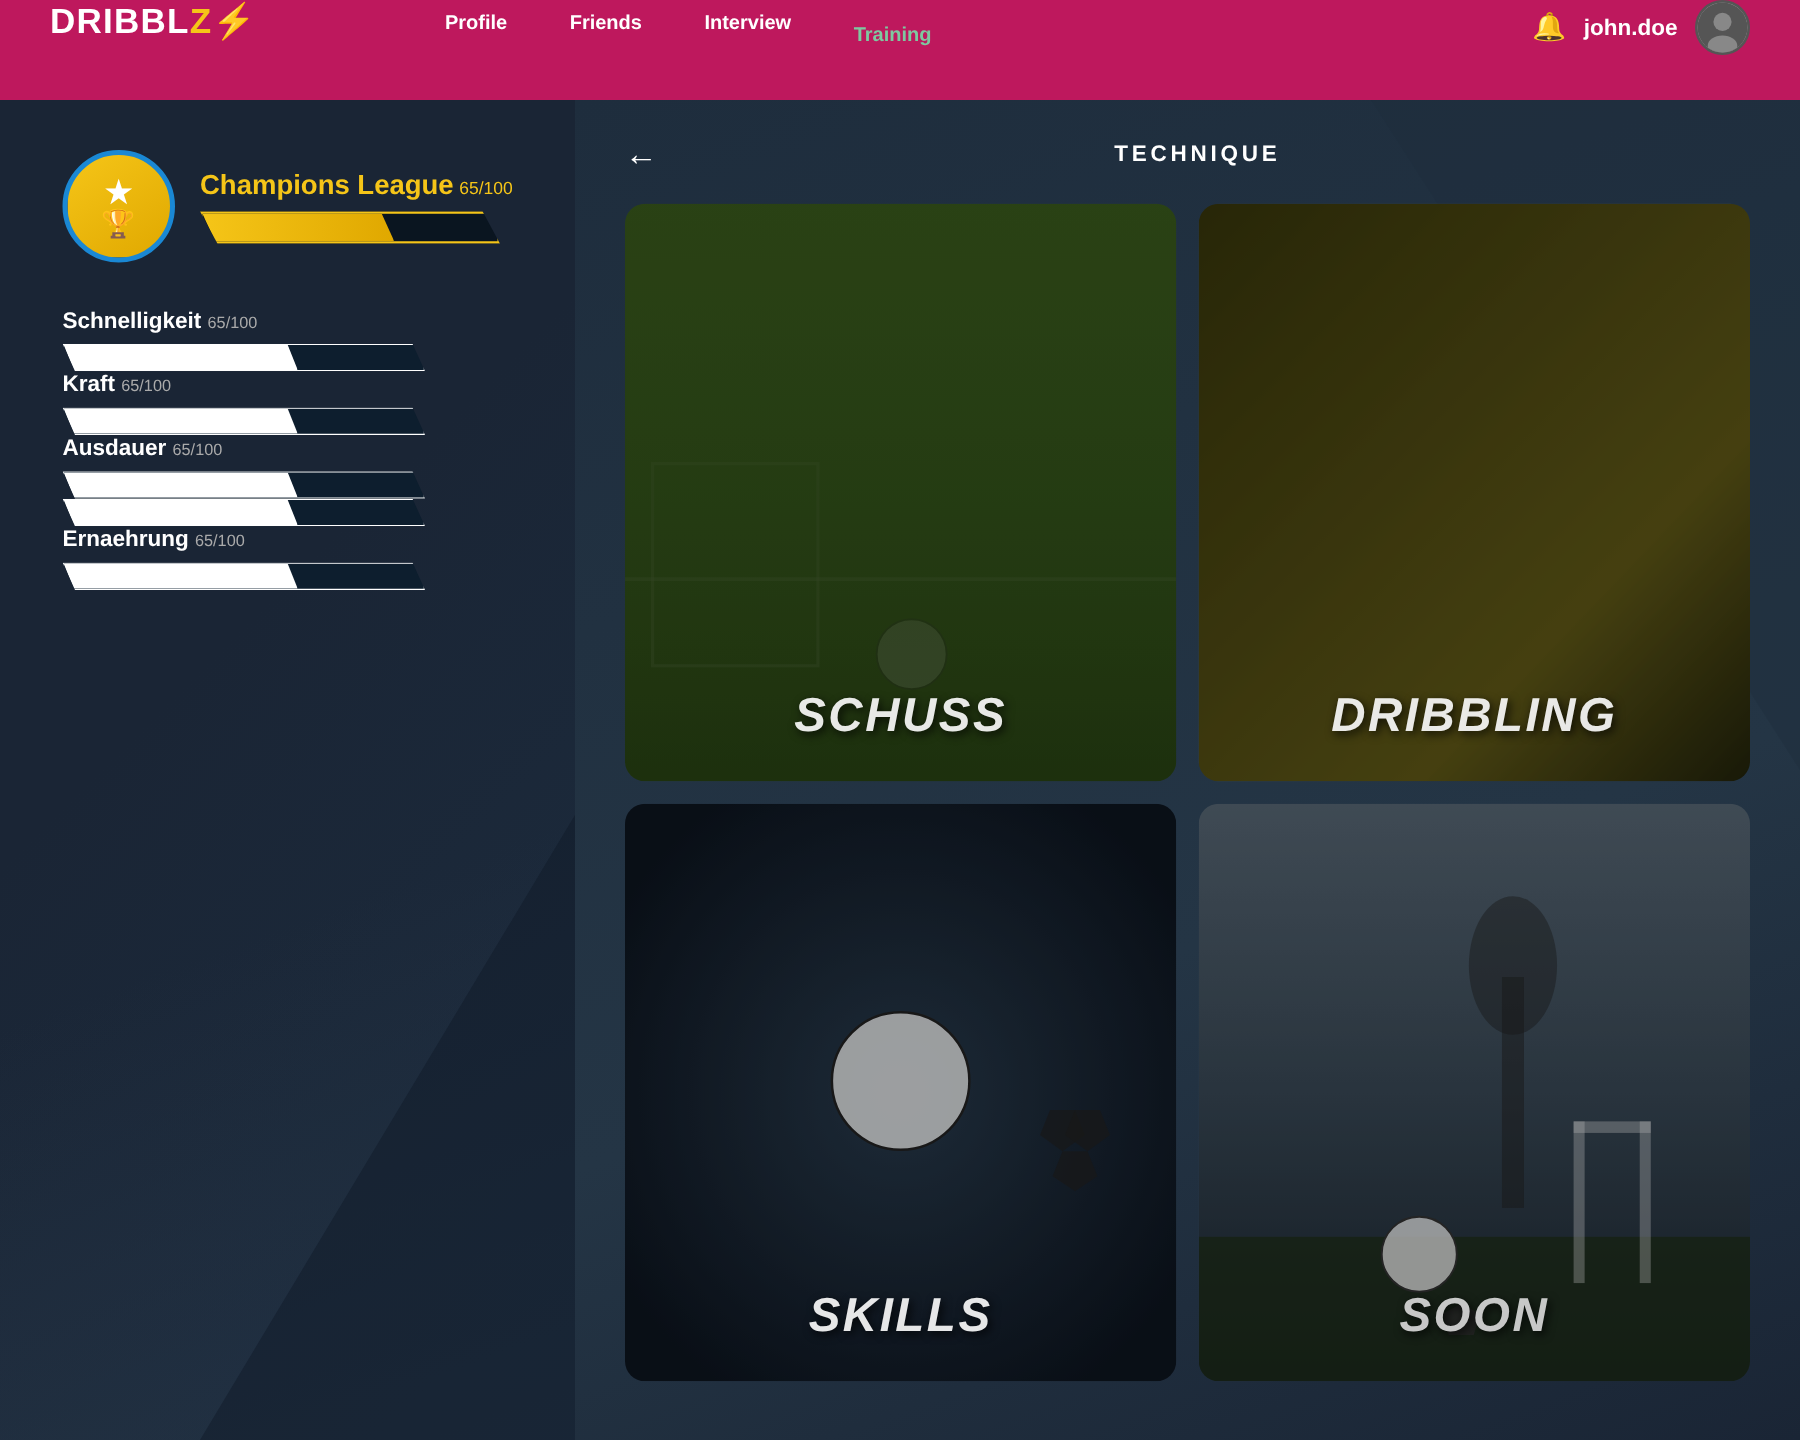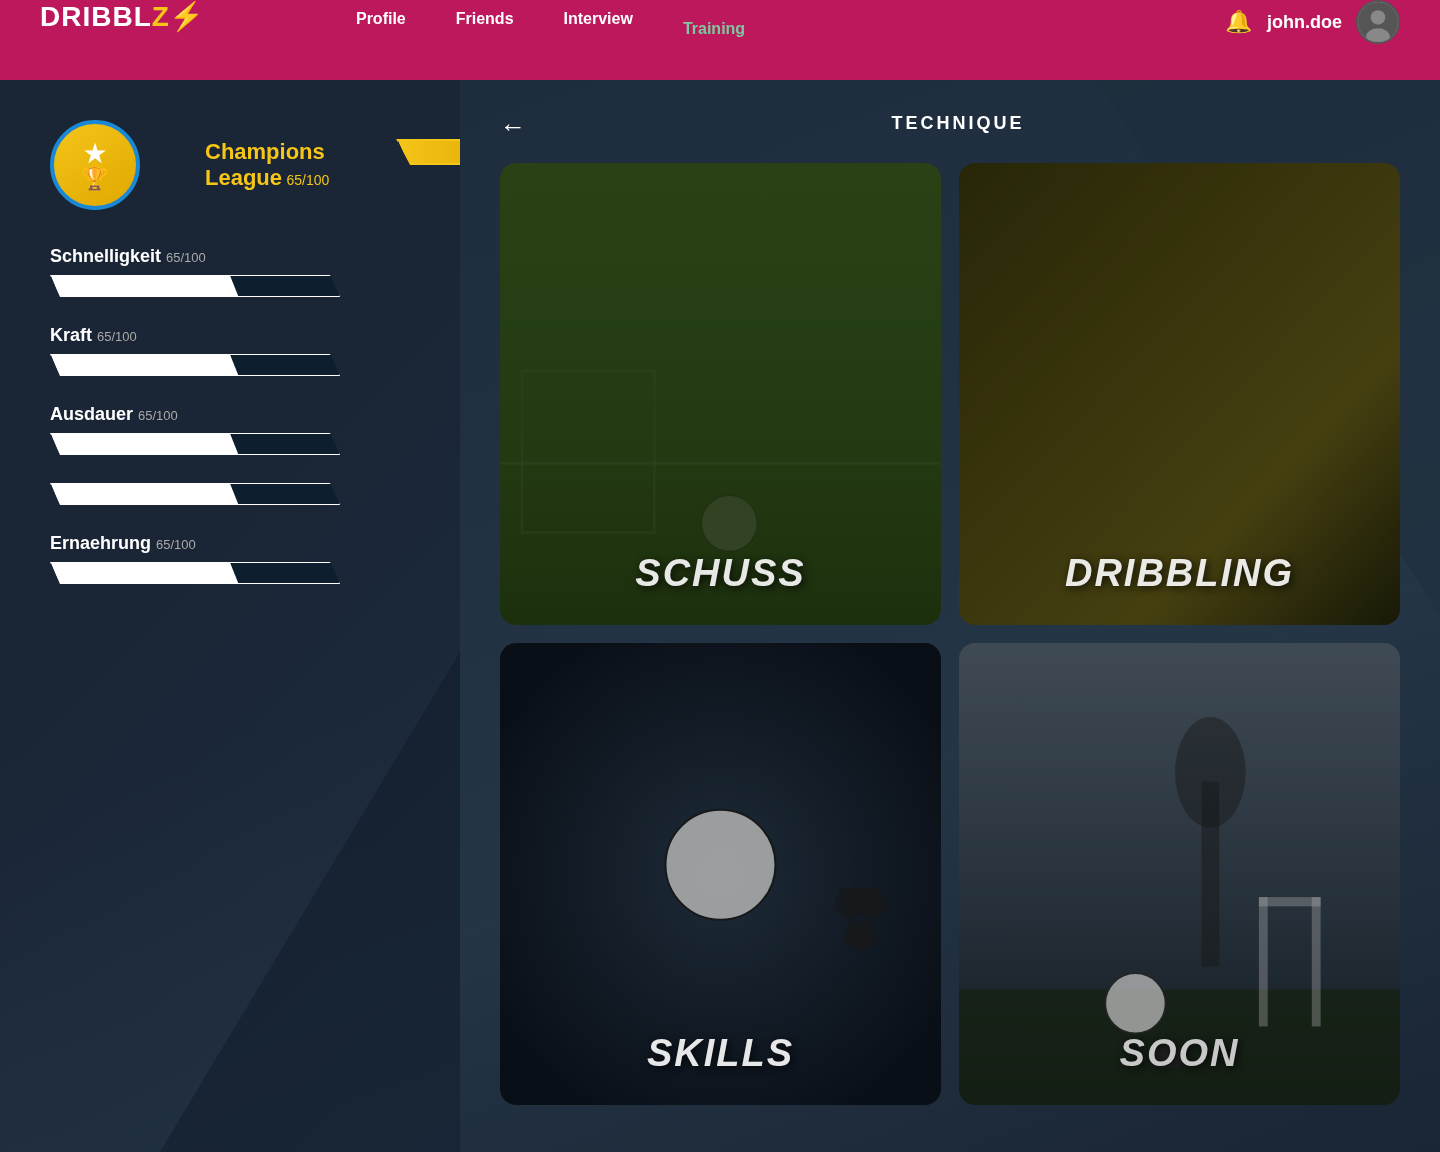--- a/index.html
+++ b/index.html
@@ -127,21 +127,21 @@
       background: linear-gradient(145deg, #f5c518, #e0a800);
       border: 4px solid #1a88d4;
       display: flex;
       flex-direction: column;
       align-items: center;
       justify-content: center;
       flex-shrink: 0;
     }
     .badge-star { font-size: 28px; color: #fff; line-height: 1; }
     .badge-trophy { font-size: 22px; color: #fff; line-height: 1; }
-    .league-info { display: flex; flex-direction: row; gap: 8px; margin-left: 45px; }
+    .league-info { display: flex; flex-direction: column; gap: 8px; }
     .league-name {
       font-size: 22px;
       font-weight: 800;
       color: #f5c518;
     }
     .league-score {
       font-size: 14px;
       font-weight: 400;
       color: #f5c518;
     }
@@ -153,21 +153,21 @@
       clip-path: polygon(0 0, calc(100% - 14px) 0, 100% 100%, 14px 100%);
     }
     .league-bar-fill {
       height: 100%;
       background: linear-gradient(90deg, #f5c518, #e0a800);
       clip-path: polygon(0 0, calc(100% - 10px) 0, 100% 100%, 10px 100%);
     }
 
     
     .stat-section { position: relative; z-index: 1; }
-    .stat-item { margin-bottom: 28px; }
+    .stat-item { }
     .stat-label {
       font-size: 18px;
       font-weight: 700;
       color: #fff;
       margin-bottom: 8px;
     }
     .stat-label span {
       font-size: 13px;
       font-weight: 400;
       color: #aaa;

